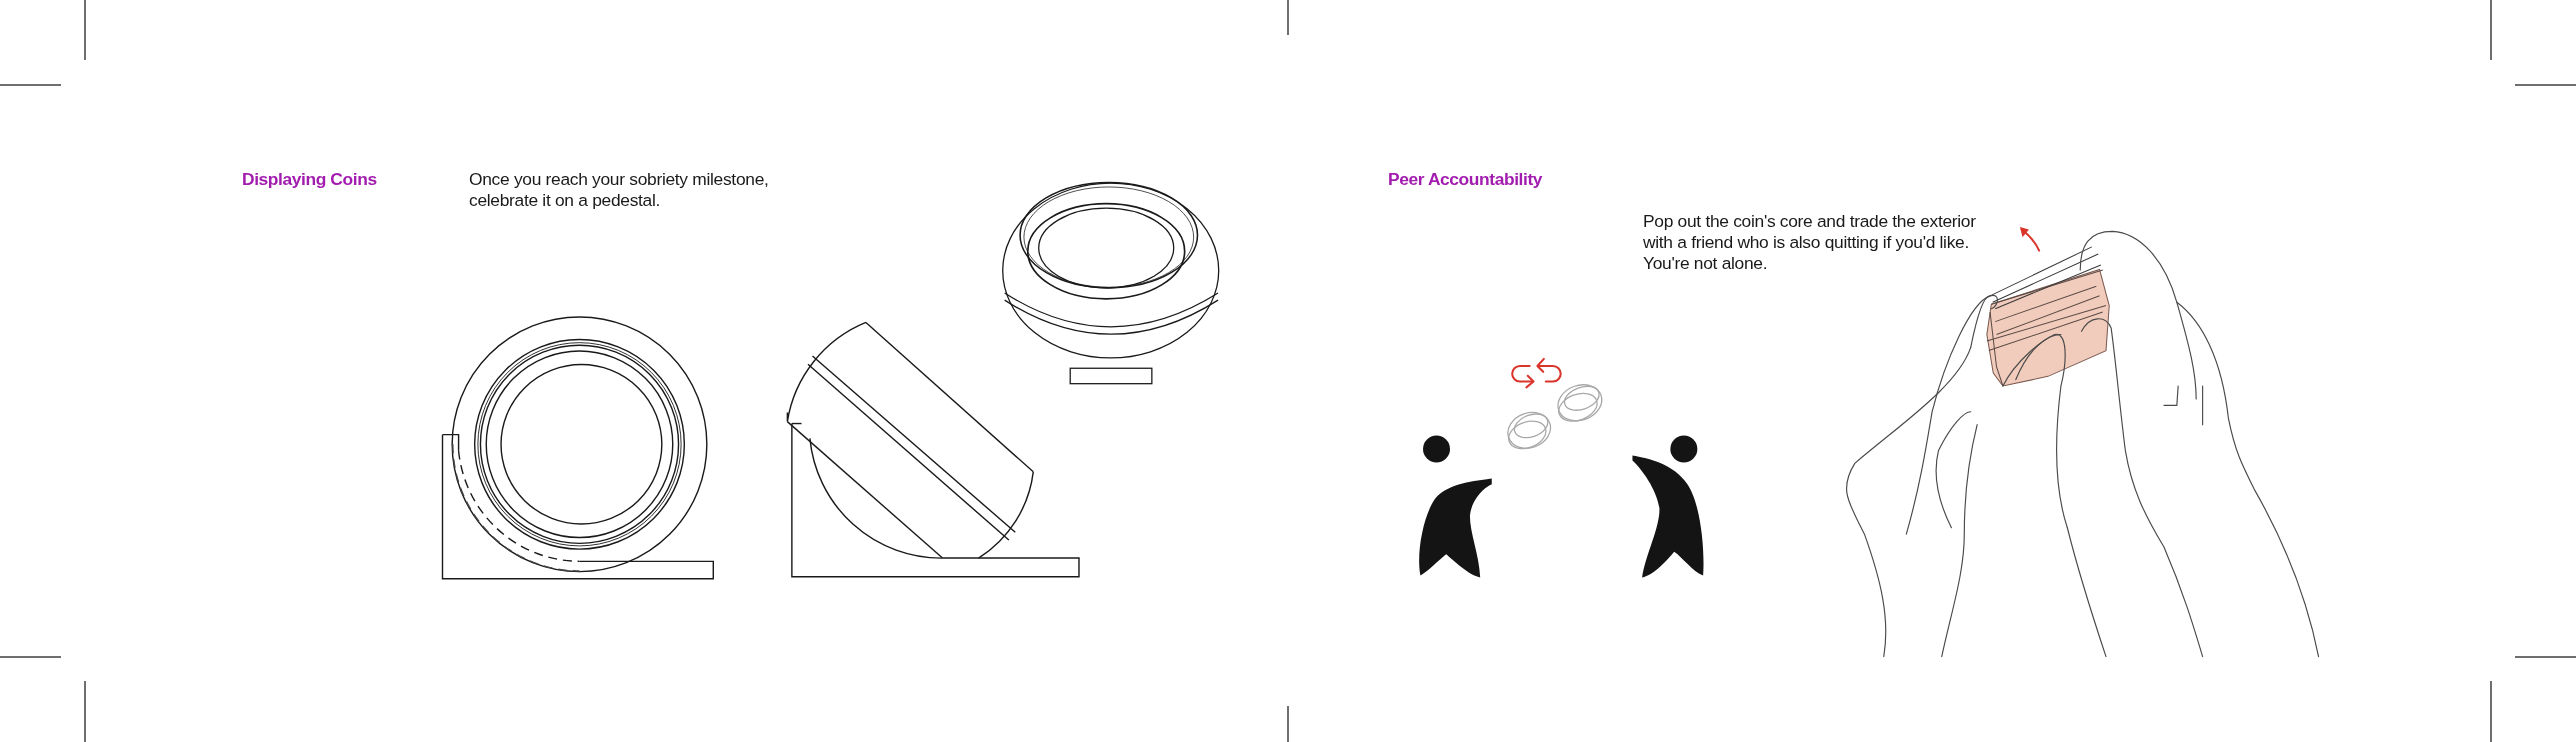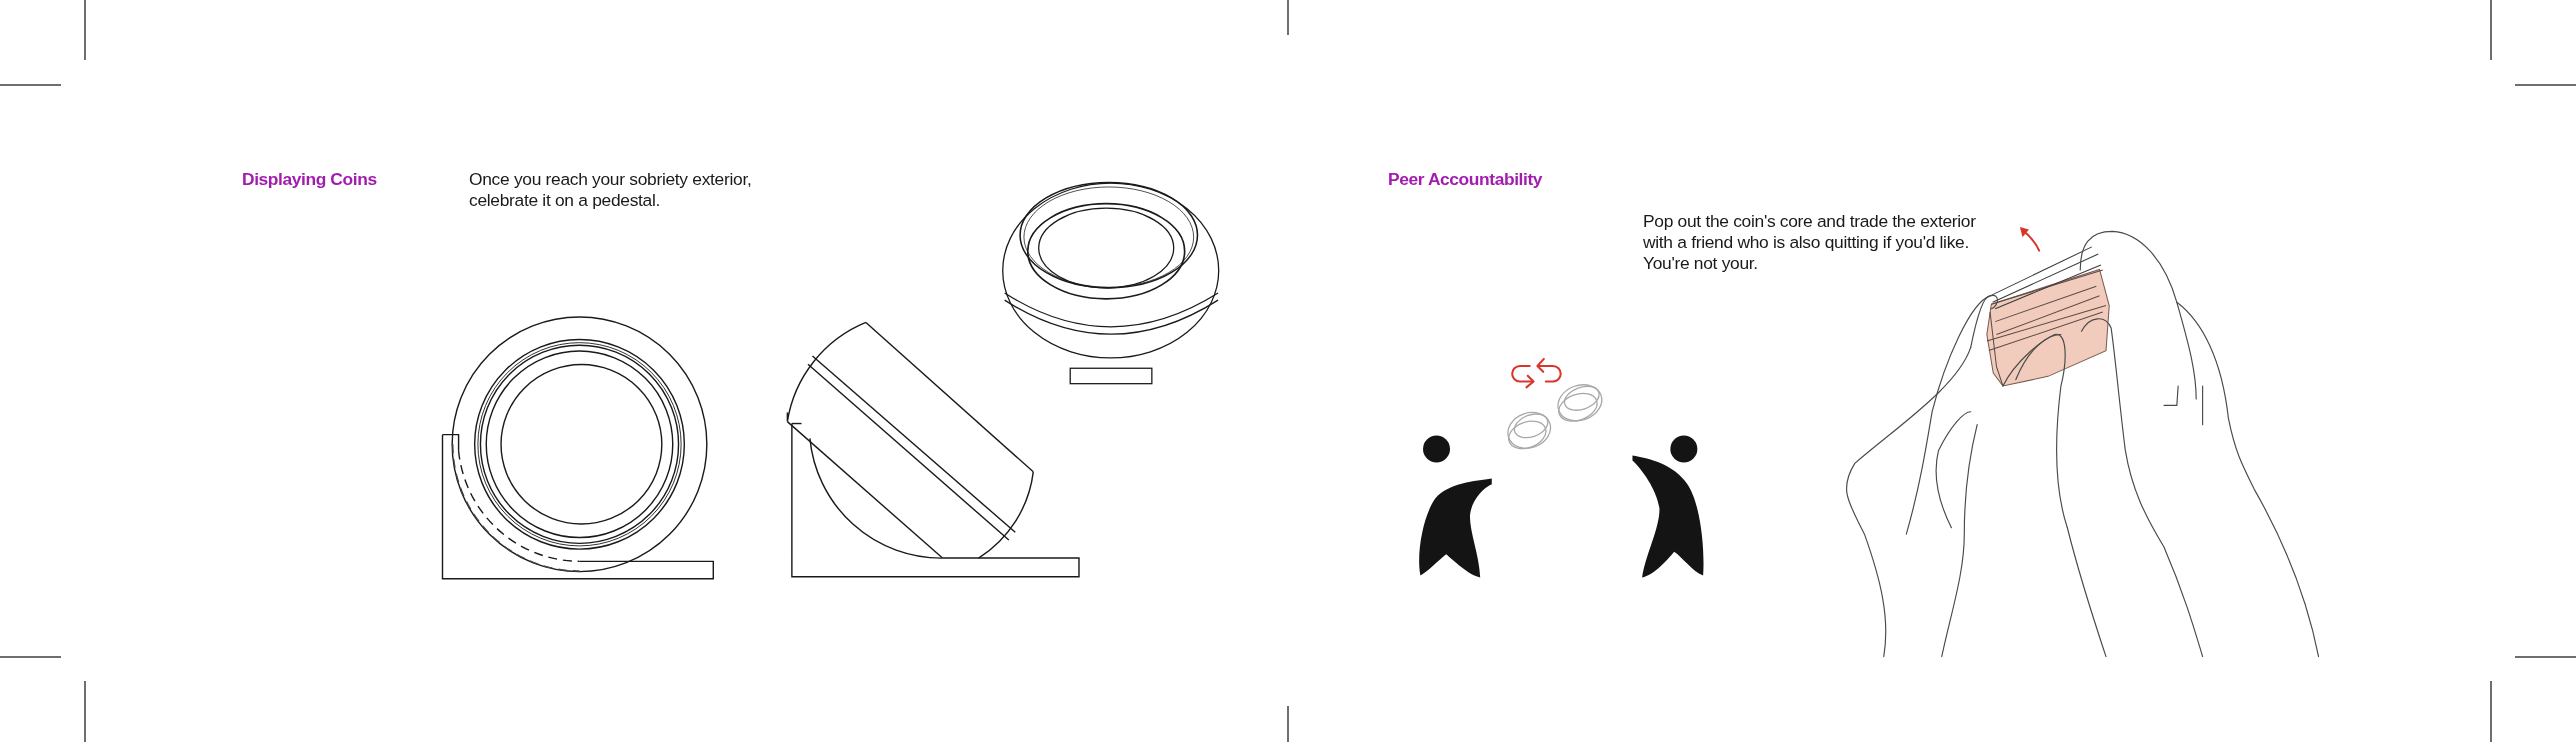--- a/index.html
+++ b/index.html
@@ -23,21 +23,21 @@
 <div class="crop h" style="left:2515px; top:84px; width:61px;"></div>
 <div class="crop h" style="left:0; top:656px; width:61px;"></div>
 <div class="crop v" style="left:84px; top:681px; height:61px;"></div>
 <div class="crop v" style="left:1287px; top:706px; height:36px;"></div>
 <div class="crop h" style="left:2515px; top:656px; width:61px;"></div>
 <div class="crop v" style="left:2490px; top:681px; height:61px;"></div>
 
 <section>
   <div class="heading" style="left:242px; top:169px;">Displaying Coins</div>
   <div class="body-text" style="left:469px; top:169px;">
-    <span>Once you reach your sobriety exterior,</span>
+    <span>Once you reach your sobriety milestone,</span>
     <span>celebrate it on a pedestal.</span>
   </div>
 
   <svg class="art" style="left:438px; top:309px;" width="283" height="277" viewBox="680 480 440 430">
     <g fill="none" stroke="#1a1a1a" stroke-width="2.2">
       <circle cx="900" cy="690" r="198"></circle>
       <circle cx="900" cy="690" r="163"></circle>
       <circle cx="900" cy="690" r="158" stroke-width="1.4"></circle>
       <circle cx="900" cy="690" r="154"></circle>
       <circle cx="900" cy="690" r="145"></circle>
@@ -75,21 +75,21 @@
       <rect x="1662" y="572" width="127" height="24"></rect>
     </g>
   </svg>
 </section>
 
 <section>
   <div class="heading" style="left:1388px; top:169px;">Peer Accountability</div>
   <div class="body-text" style="left:1643px; top:169px;margin-top:42px;">
     <span>Pop out the coin's core and trade the exterior</span>
     <span>with a friend who is also quitting if you'd like.</span>
-    <span>You're not your.</span>
+    <span>You're not alone.</span>
   </div>
 
   <svg class="art" style="left:1507px; top:353px;" width="55" height="39" viewBox="2340 548 85 60">
     <g fill="none" stroke="#d9352b" stroke-width="3.2" stroke-linecap="round" stroke-linejoin="round">
       <path d="M 2375 568 L 2360 568 A 12 12 0 0 0 2360 592 L 2380 592"></path>
       <path d="M 2372 583 L 2381 592 L 2370 601"></path>
       <path d="M 2400 592 L 2411 592 A 12 12 0 0 0 2411 568 L 2388 568"></path>
       <path d="M 2397 557 L 2387 568 L 2396 577"></path>
     </g>
   </svg>

